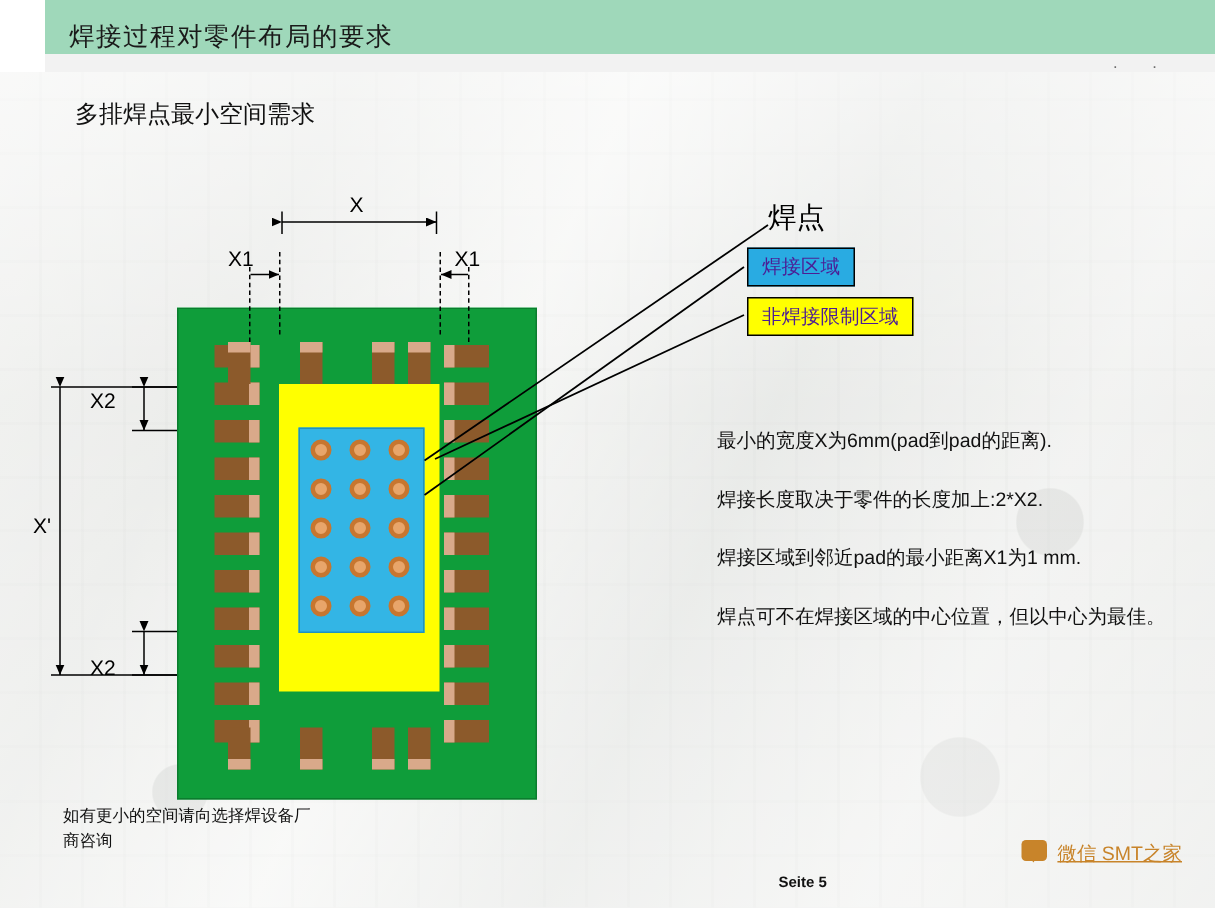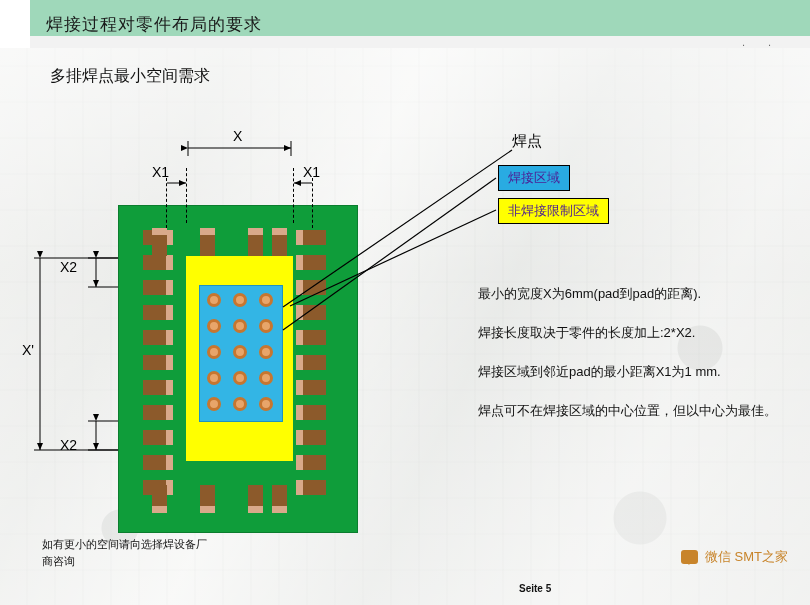--- a/index.html
+++ b/index.html
@@ -108,37 +108,37 @@
   .arrow-svg { position:absolute; left:0; top:0; width:810px; height:605px; pointer-events:none; }
 
   
   .legend-box {
     position:absolute; padding:3px 9px; font-size:13px; color:#4c1d95;
     border:1px solid #000;
     white-space:nowrap;
   }
   .legend-blue { background:#29abe2; left:498px; top:165px; }
   .legend-yellow { background:#ffff00; left:498px; top:198px; }
-  .legend-label { position:absolute; left:512px; top:132px; font-size:15px; color:#000; }
+  .legend-label { position:absolute; left:512px; top:132px; font-size:19px; color:#000; }
 
   
   .notes { position:absolute; left:478px; top:285px; width:305px; }
   .notes p { margin:0 0 20px 0; font-size:13px; color:#111; line-height:1.45; }
 
   .footnote {
     position:absolute; left:42px; top:536px; width:175px;
     font-size:11px; color:#111; line-height:1.5;
   }
   .page-num {
     position:absolute; left:519px; top:583px; font-size:10px; font-weight:bold; color:#111;
   }
   .wm {
-    position:absolute; right:22px; top:548px;
-    display:flex; align-items:center; gap:7px;
-    color:#c8842a; font-size:13px;
+    position:absolute; right:22px; top:560px;
+    display:flex; gap:7px;
+    color:#c8842a; font-size:13px;text-decoration:underline;
   }
   .wm .wm-icon{
     width:17px; height:14px; border-radius:3px;
     background:#c8842a; position:relative;
   }
   .wm .wm-icon:after{
     content:""; position:absolute; left:4px; top:10px;
     border-left:4px solid transparent; border-right:3px solid transparent;
     border-top:5px solid #c8842a;
   }

